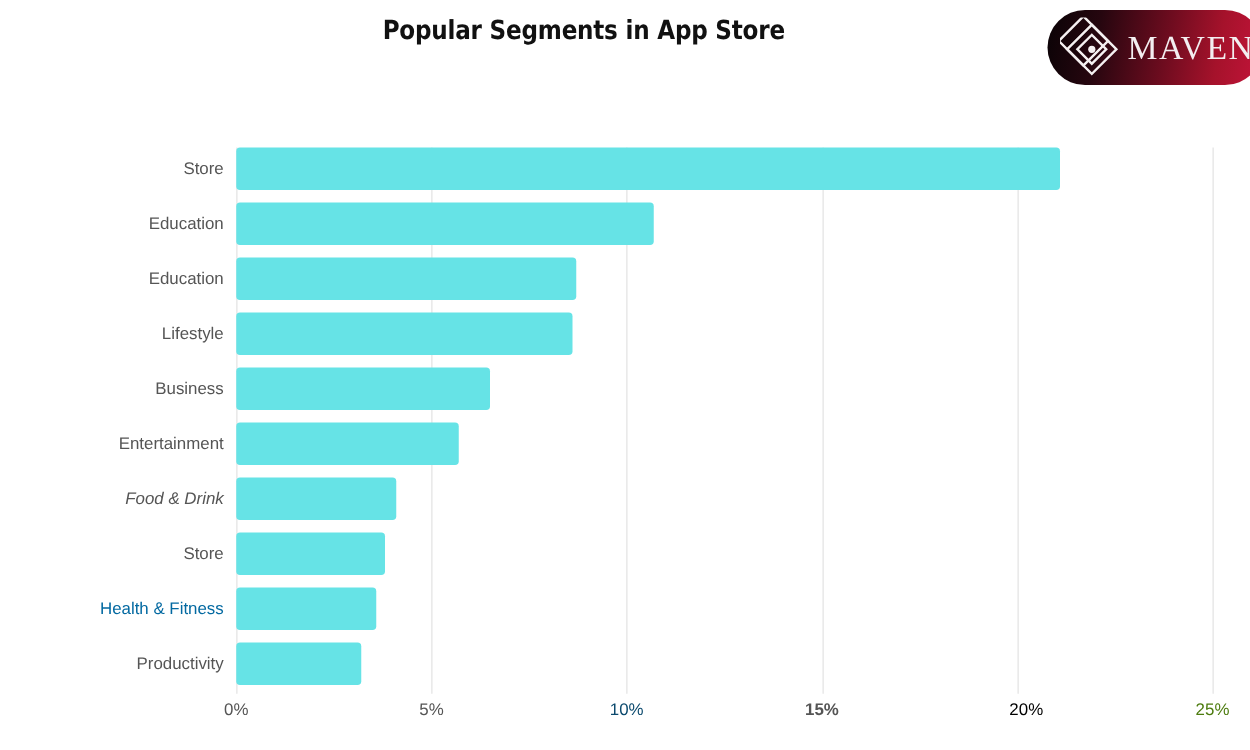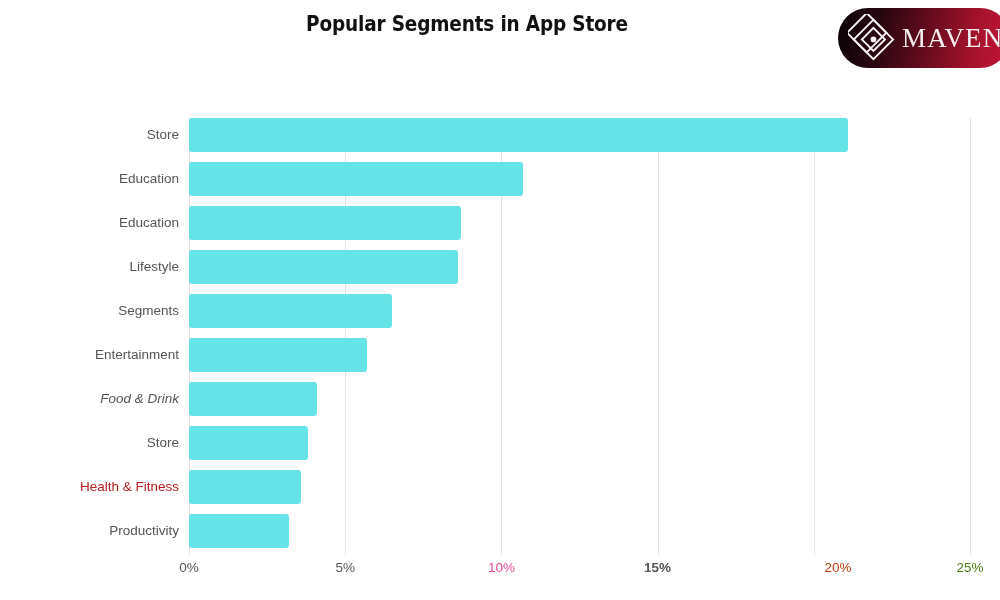--- a/index.html
+++ b/index.html
@@ -151,25 +151,25 @@
       <circle cx="53" cy="53" r="6" fill="#f5f0f1"></circle>
     </svg>
     <span id="brand-name">MAVEN</span>
   </div>
 
   <div id="y-axis">
       <div class="y-tick-label" style="top: 10px; color: rgb(85, 85, 85);">Store</div>
       <div class="y-tick-label" style="top: 54px; color: rgb(85, 85, 85);">Education</div>
       <div class="y-tick-label" style="top: 98px; color: rgb(85, 85, 85);">Education</div>
       <div class="y-tick-label" style="top: 142px; color: rgb(85, 85, 85);">Lifestyle</div>
-      <div class="y-tick-label" style="top: 186px; color: rgb(85, 85, 85);">Segments</div>
+      <div class="y-tick-label" style="top: 186px; color: rgb(85, 85, 85);">Business</div>
       <div class="y-tick-label" style="top: 230px; color: rgb(85, 85, 85); text-align: right;">Entertainment</div>
       <div class="y-tick-label" style="top: 274px; color: rgb(85, 85, 85); font-style: italic;">Food &amp; Drink</div>
       <div class="y-tick-label" style="top: 318px; color: rgb(85, 85, 85);">Store</div>
-      <div class="y-tick-label" style="top: 362px; color: #b91c1c;">Health &amp; Fitness</div>
+      <div class="y-tick-label" style="top: 362px; color: #0369a1;">Health &amp; Fitness</div>
       <div class="y-tick-label" style="top: 406px; color: rgb(85, 85, 85); padding-left: 36px;">Productivity</div>
     </div>
 
   <div id="plot-area">
     <div id="gridlines">
         <div class="gridline" style="left: 0px; background: rgb(227, 227, 227);"></div>
         <div class="gridline" style="left: 156.2px; background: rgb(227, 227, 227);"></div>
         <div class="gridline" style="left: 312.4px; background: rgb(227, 227, 227);"></div>
         <div class="gridline" style="left: 468.6px; background: rgb(227, 227, 227);"></div>
         <div class="gridline" style="left: 624.8px; background: rgb(227, 227, 227);"></div>
@@ -205,19 +205,19 @@
         </div>
         <div class="bar-row" style="top: 396px; width: 781px;">
           <div class="bar" title="Productivity: 3.2%" style="width: 99.968px; background: rgb(102, 227, 230);"></div>
         </div>
       </div>
   </div>
 
   <div id="x-axis">
       <div class="x-tick-label" style="left: 0px; color: rgb(85, 85, 85);">0%</div>
       <div class="x-tick-label" style="left: 156.2px; color: rgb(85, 85, 85);">5%</div>
-      <div class="x-tick-label" style="left: 312.4px; color: #ec4899;">10%</div>
+      <div class="x-tick-label" style="left: 312.4px; color: #0c4a6e;">10%</div>
       <div class="x-tick-label" style="left: 468.6px; color: rgb(85, 85, 85); font-weight: bold;">15%</div>
-      <div class="x-tick-label" style="left: 649px; color: #c2410c;">20%</div>
+      <div class="x-tick-label" style="left: 632px; color: #000000;">20%</div>
       <div class="x-tick-label" style="left: 781px; color: #4d7c0f;">25%</div>
     </div>
 
 </div>
 
 </body></html>

